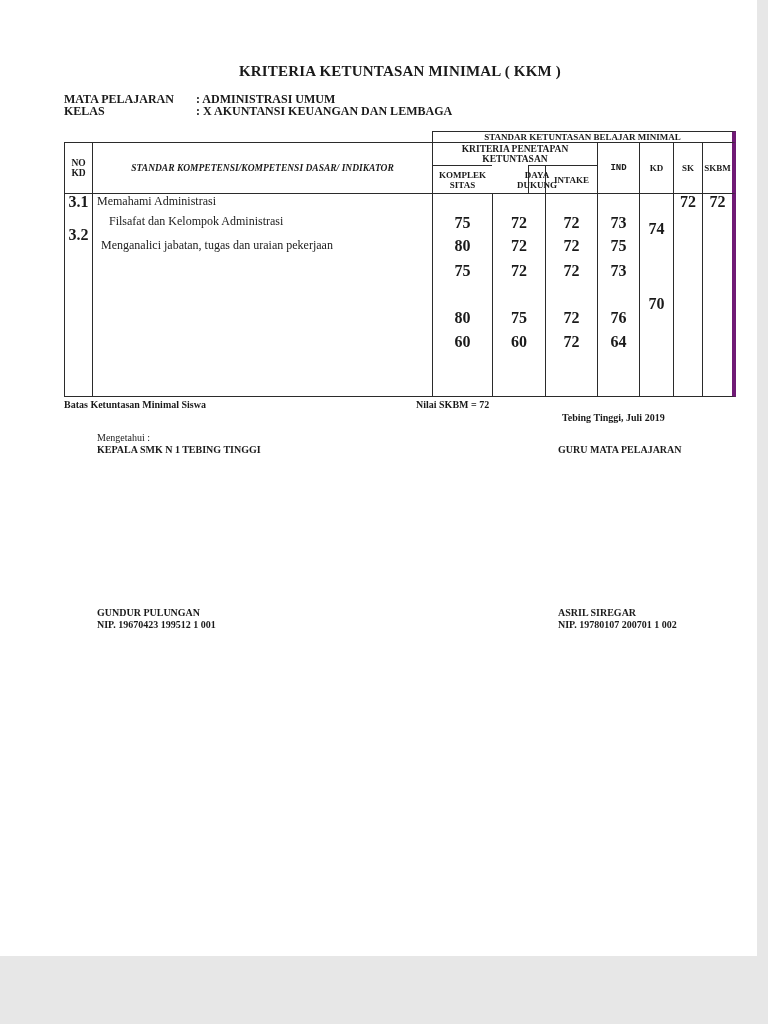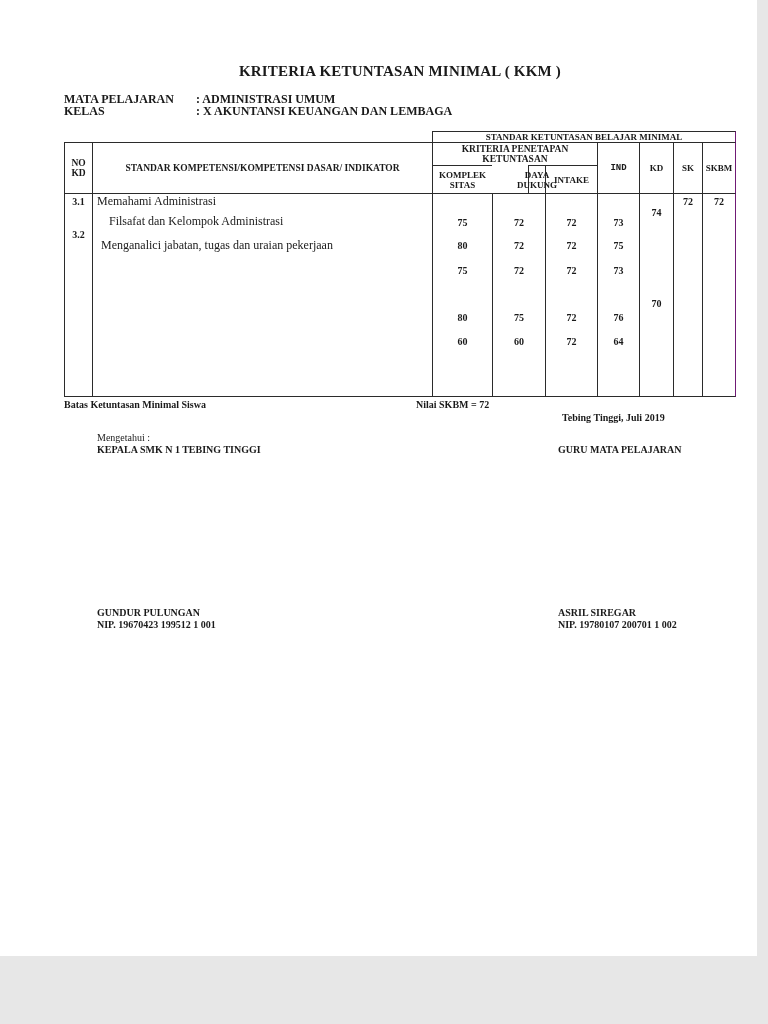--- a/index.html
+++ b/index.html
@@ -33,42 +33,42 @@
     grid-template-rows:11px 23px 28px 204px;
     font-size:9px;
   }
   .cell{
     border-left:1px solid #2b2b2b;border-top:1px solid #2b2b2b;
     display:flex;align-items:center;justify-content:center;
     text-align:center;font-weight:bold;line-height:10px;
     box-sizing:border-box;
   }
   .noborder{border:none;}
-  .bR{border-right:1px solid #701a75;}
+  .bR{border-right:4px solid #701a75;}
   .c-band{grid-column:3/10;grid-row:1;}
   .c-spacer{grid-column:1/3;grid-row:1;}
   .c-nokd{grid-column:1;grid-row:2/4;font-size:9.5px;}
-  .c-desch{grid-column:2;grid-row:2/4;font-size:9.5px;}
+  .c-desch{grid-column:2;grid-row:2/4;font-size:9.5px;font-style:italic;}
   .c-kriteria{grid-column:3/6;grid-row:2;font-size:9.5px;}
   .c-ind{grid-column:6;grid-row:2/4;font-family:Liberation Mono, monospace;}
   .c-kd{grid-column:7;grid-row:2/4;}
   .c-sk{grid-column:8;grid-row:2/4;}
   .c-skbm{grid-column:9;grid-row:2/4;}
   .c-komplek{grid-column:3;grid-row:3;}
   .c-daya{grid-column:4;grid-row:3;margin-left:36px;}
   .c-intake{grid-column:5;grid-row:3;}
 
   .bcell{
     grid-row:4;position:relative;
     border-left:1px solid #2b2b2b;border-top:1px solid #2b2b2b;border-bottom:1px solid #2b2b2b;
     box-sizing:border-box;
   }
   .bcell .num{
     position:absolute;left:0;right:0;text-align:center;
-    font-size:10px;font-weight:bold;line-height:11px;
+    font-size:16px;font-weight:bold;line-height:11px;
   }
   .bcell .dsc{
     position:absolute;font-size:12px;line-height:11px;white-space:nowrap;
   }
 
   
   .abs{position:absolute;font-size:10px;line-height:12px;}
   .b{font-weight:bold;}
 </style>
 </head>
@@ -140,21 +140,21 @@
       <span class="num" style="top:142px">72</span>
     </div>
     <div class="bcell" style="grid-column:6">
       <span class="num" style="top:23px">73</span>
       <span class="num" style="top:46px">75</span>
       <span class="num" style="top:71px">73</span>
       <span class="num" style="top:118px">76</span>
       <span class="num" style="top:142px">64</span>
     </div>
     <div class="bcell" style="grid-column:7">
-      <span class="num" style="top:13px">74</span>
+      <span class="num" style="top:29px">74</span>
       <span class="num" style="top:104px">70</span>
     </div>
     <div class="bcell" style="grid-column:8">
       <span class="num" style="top:2px">72</span>
     </div>
     <div class="bcell bR" style="grid-column:9">
       <span class="num" style="top:2px">72</span>
     </div>
   </div>
 

